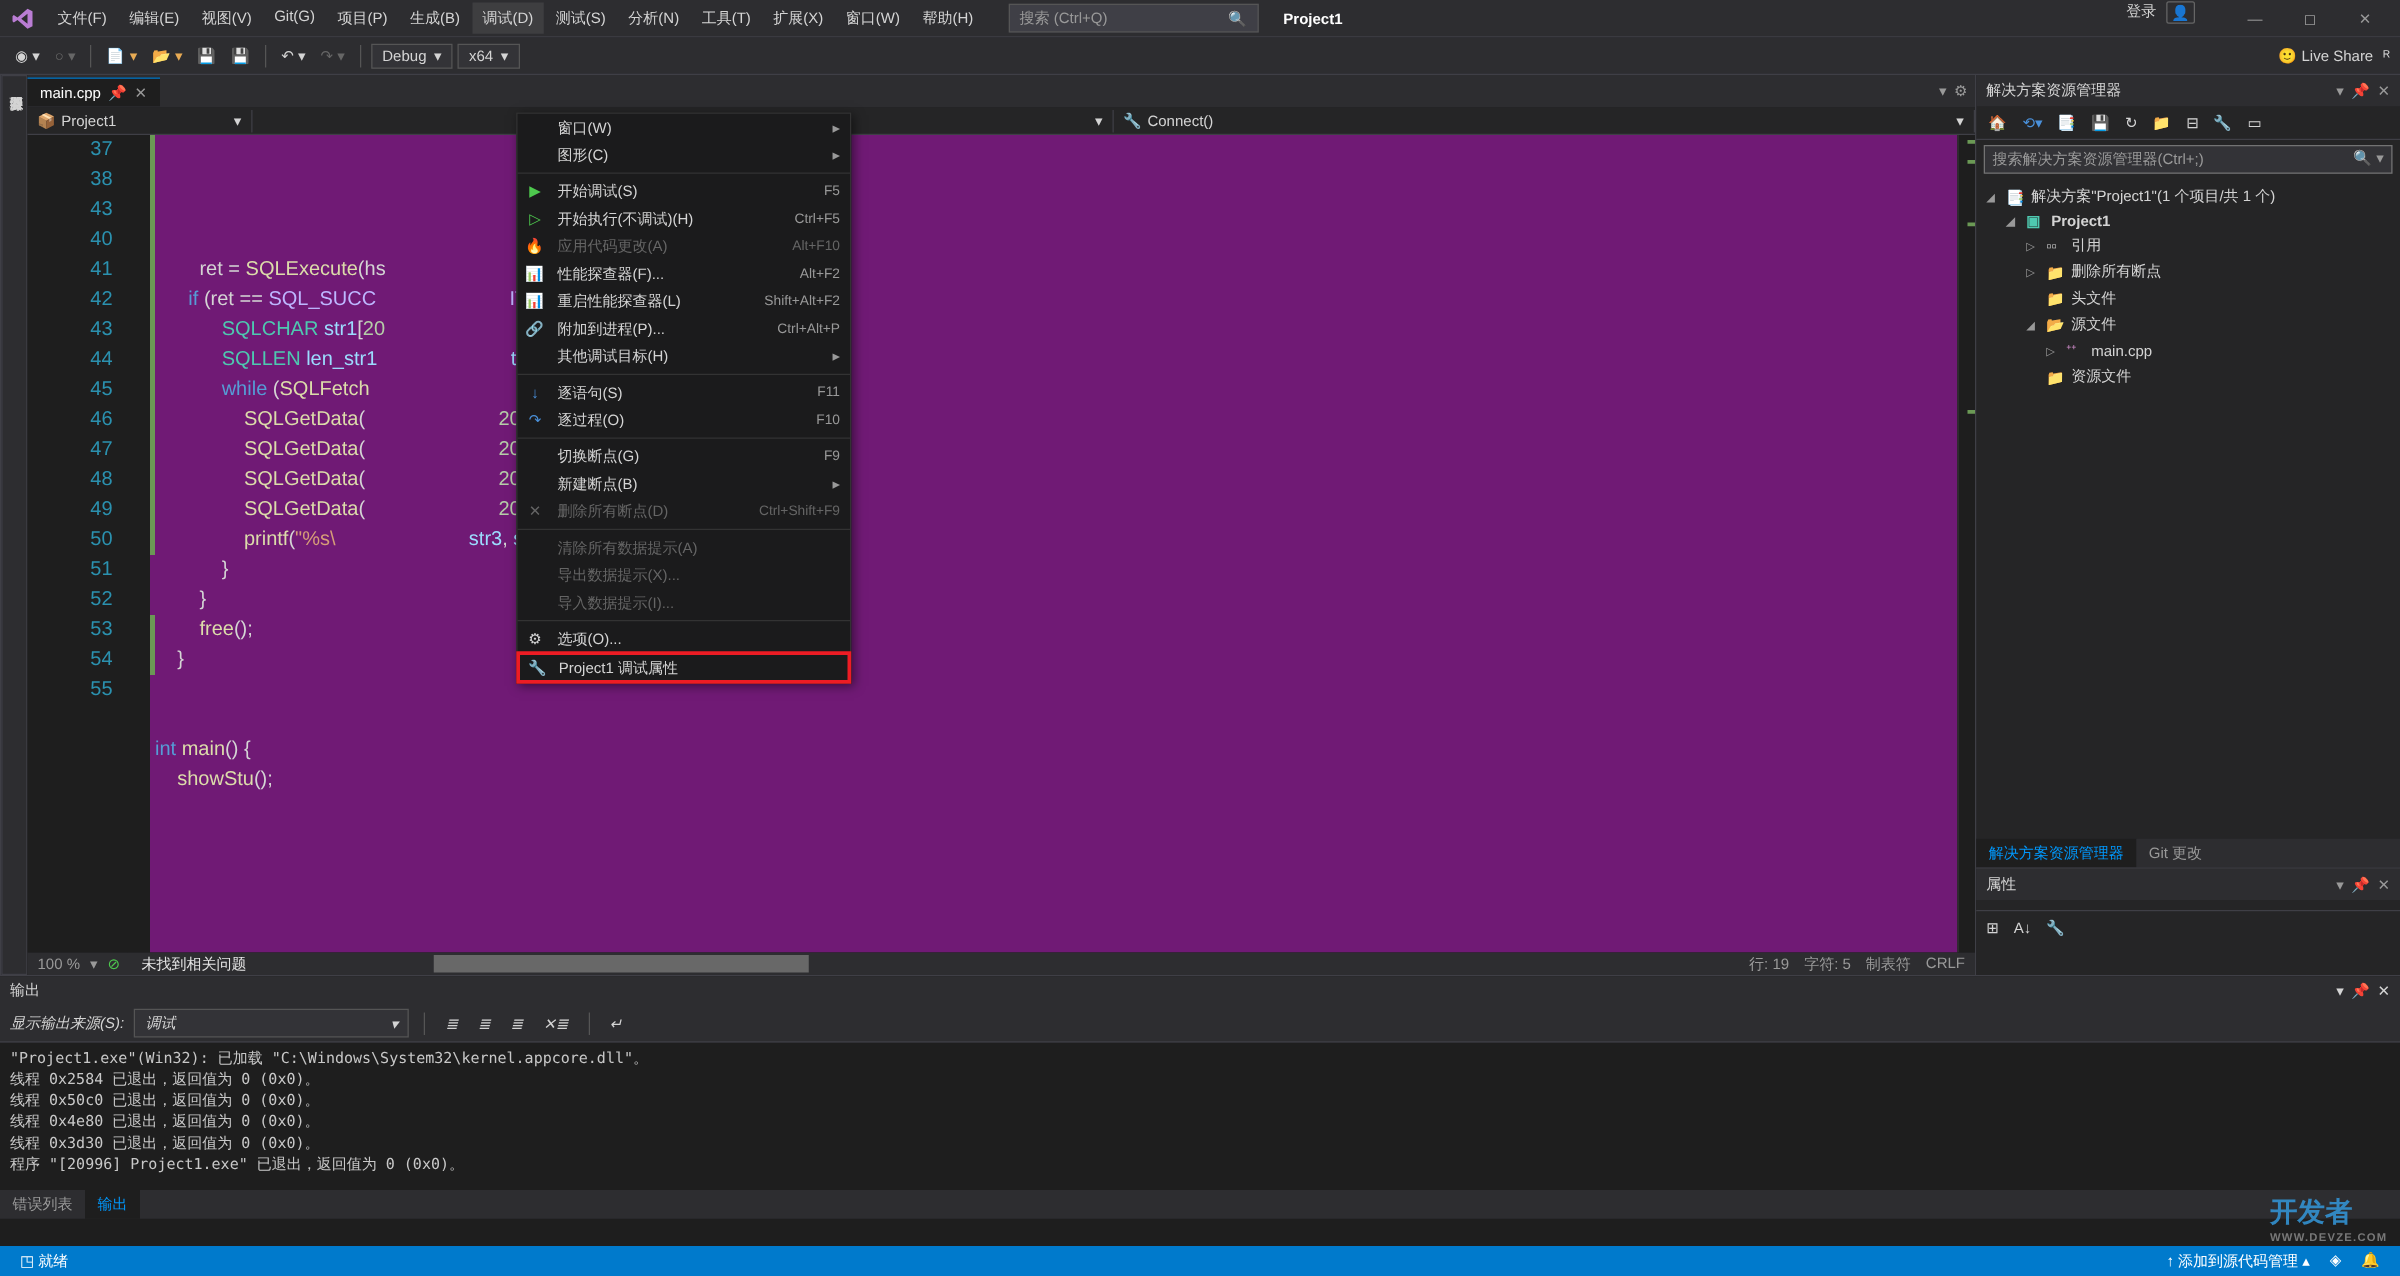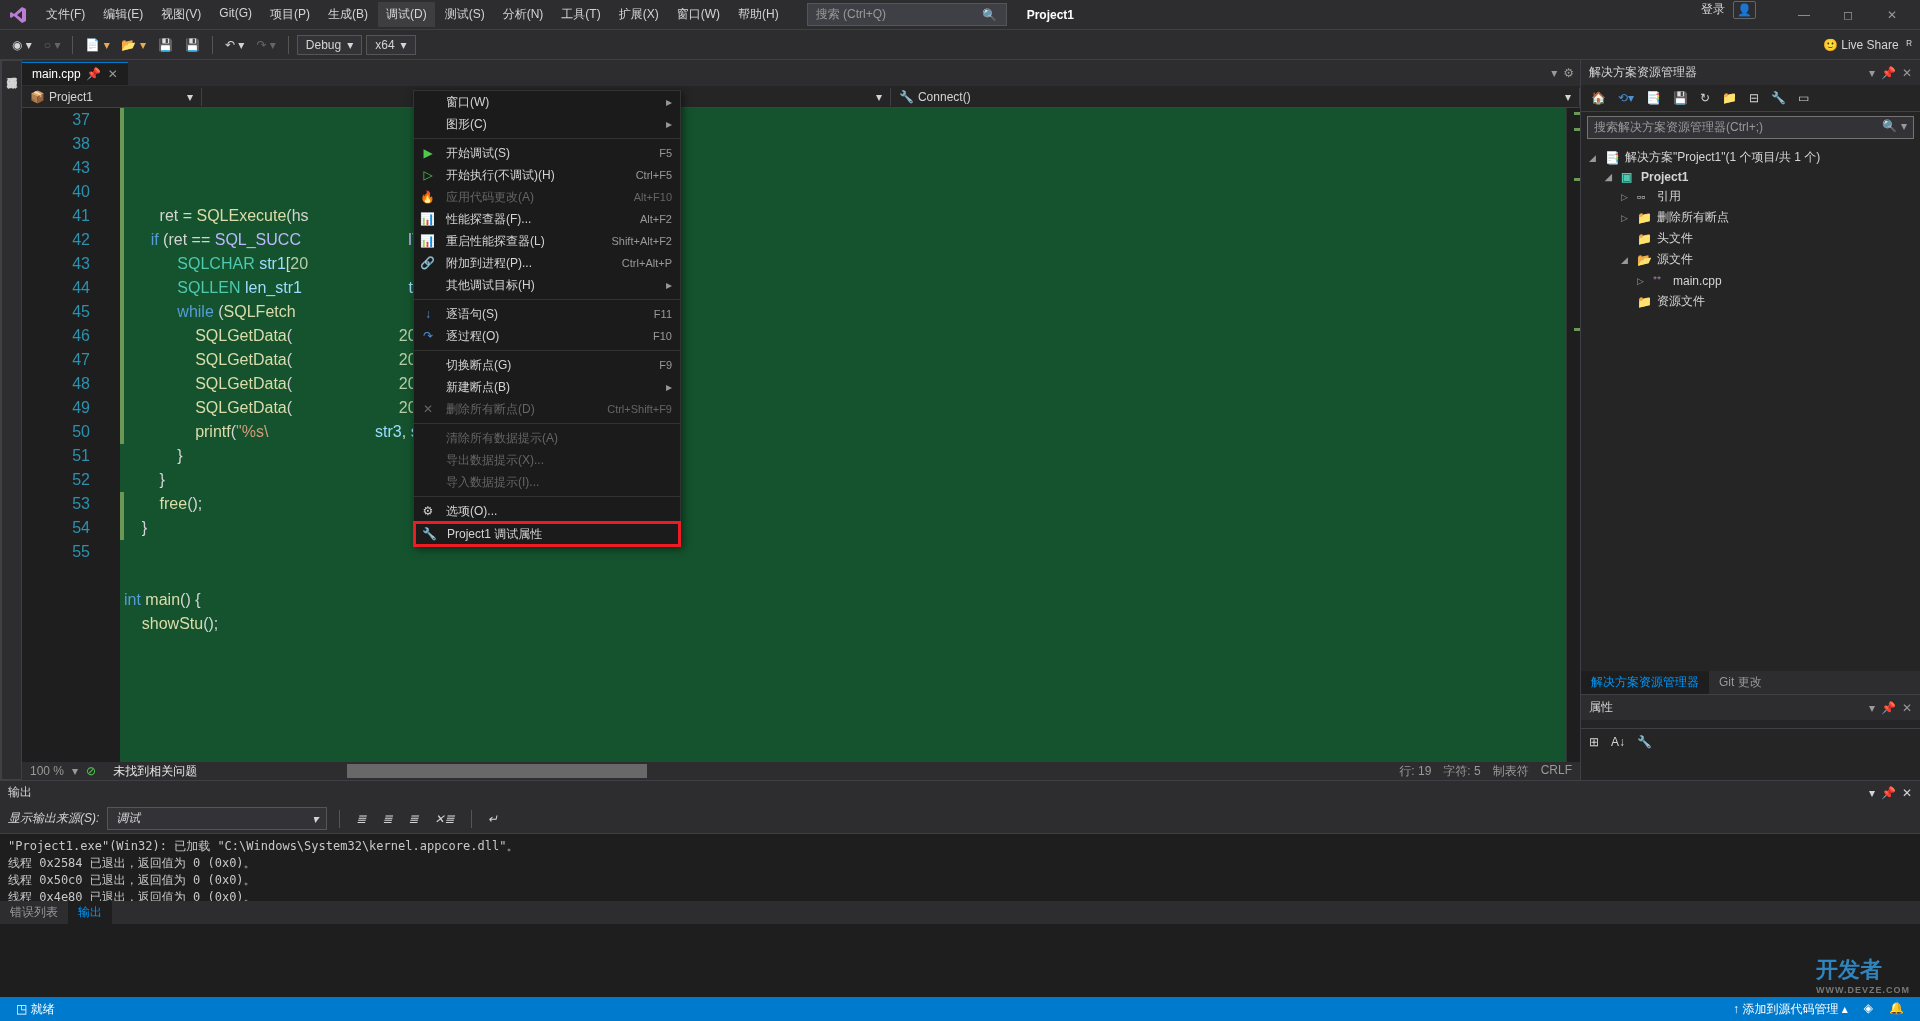--- a/index.html
+++ b/index.html
@@ -33,21 +33,21 @@
 .file-tab .close-x { color: #999; }
 .nav-bar { height: 22px; background: #252526; display: flex; align-items: center; border-bottom: 1px solid #3f3f46; }
 .nav-combo { padding: 2px 8px; color: #d4d4d4; display: flex; align-items: center; gap: 4px; border-right: 1px solid #3f3f46; }
 .nav-combo:first-child { min-width: 180px; }
 .nav-combo.wide { flex: 1; }
 
 .code-editor { flex: 1; display: flex; font-family: Consolas, monospace; font-size: 16px; overflow: hidden; position: relative; }
 .gutter { width: 80px; background: #1e1e1e; color: #2b91af; text-align: right; padding-right: 12px; line-height: 24px; }
 .gutter .ln { height: 24px; }
 .margin-col { width: 18px; background: #1e1e1e; }
-.code-lines { flex: 1; background: #14532d; line-height: 24px; white-space: pre; position: relative; padding-left: 4px; }
+.code-lines { flex: 1; background: #701a75; line-height: 24px; white-space: pre; position: relative; padding-left: 4px; }
 .code-lines .line { height: 24px; }
 .green-bar { position: absolute; left: 0; width: 4px; background: #6b9955; }
 
 .kw { color: #569cd6; }
 .fn { color: #dcdcaa; }
 .id { color: #9cdcfe; }
 .tp { color: #4ec9b0; }
 .st { color: #d69d78; }
 .num { color: #b5cea8; }
 .mc { color: #beb7ff; }
@@ -82,21 +82,21 @@
 .bold { font-weight: bold; }
 
 .panel-tabs { display: flex; background: #2d2d30; }
 .panel-tab { padding: 3px 10px; color: #999; }
 .panel-tab.active { background: #1e1e1e; color: #0097fb; }
 
 .properties-panel { border-top: 1px solid #3f3f46; }
 .prop-body { height: 60px; background: #252526; }
 .prop-toolbar { padding: 4px; display: flex; gap: 4px; }
 
-.output-panel { height: 144px; background: #1e1e1e; border-top: 1px solid #3f3f46; display: flex; flex-direction: column; }
+.output-panel { height: 195px; background: #1e1e1e; border-top: 1px solid #3f3f46; display: flex; flex-direction: column; }
 .output-header { padding: 3px 8px; background: #2d2d30; display: flex; align-items: center; }
 .output-header .controls { margin-left: auto; display: flex; gap: 6px; }
 .output-toolbar { padding: 3px 8px; display: flex; align-items: center; gap: 8px; background: #2d2d30; border-bottom: 1px solid #3f3f46; font-style: italic; }
 .output-body { flex: 1; padding: 4px 8px; font-family: "NSimSun", Consolas, monospace; font-size: 12px; color: #c8c8c8; white-space: pre; overflow: auto; }
 .output-tabs { display: flex; background: #2d2d30; }
 .output-tab { padding: 3px 10px; color: #999; }
 .output-tab.active { background: #1e1e1e; color: #0097fb; }
 
 .statusbar { height: 24px; background: #007acc; color: #fff; display: flex; align-items: center; padding: 0 8px; position: fixed; bottom: 0; left: 0; right: 0; }
 .statusbar .sb-item { padding: 0 8px; }

